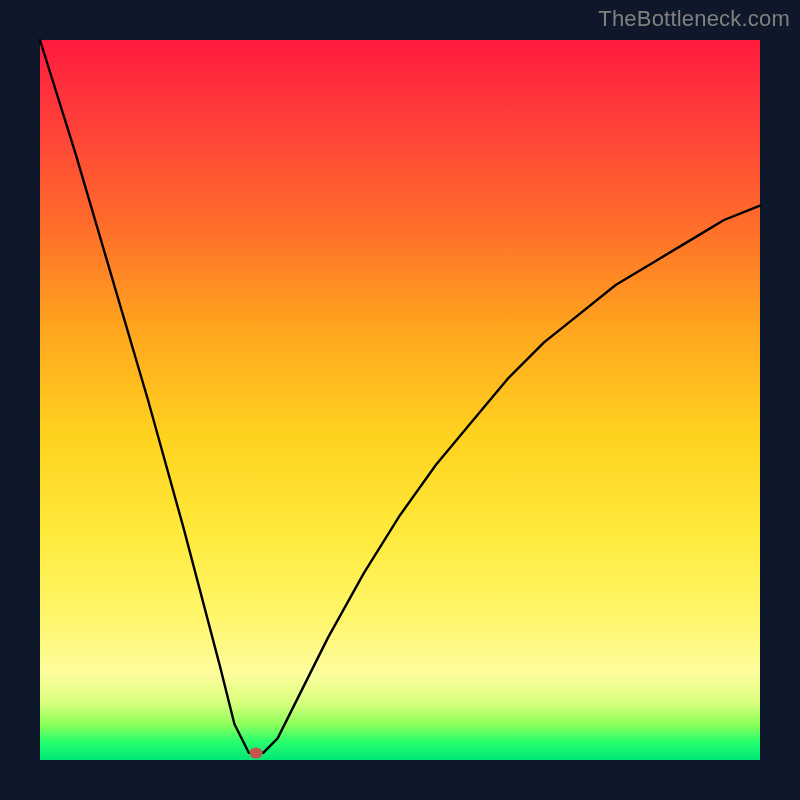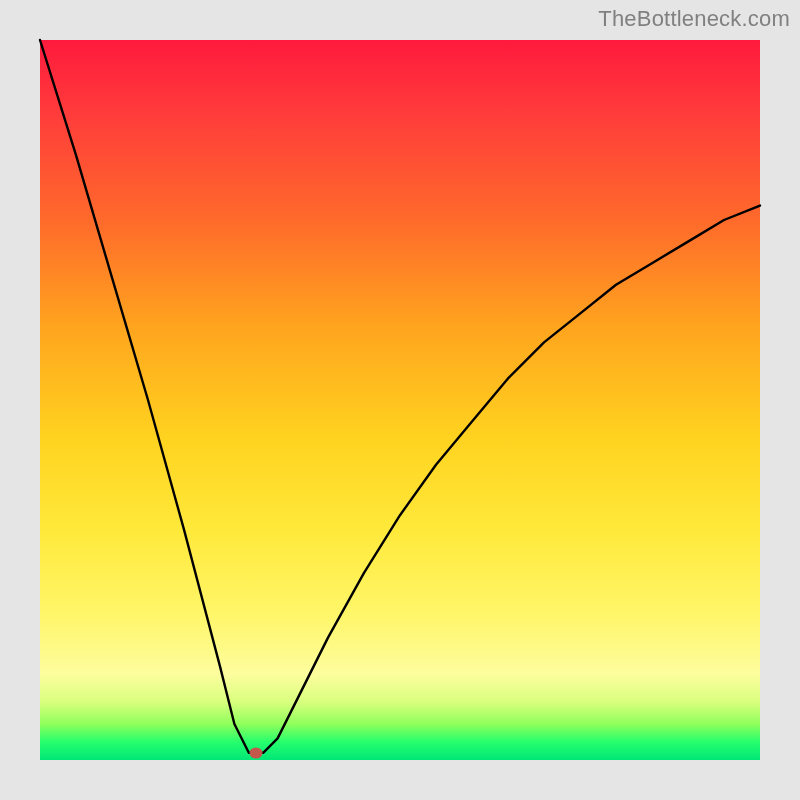--- a/index.html
+++ b/index.html
@@ -10,21 +10,21 @@
     background: #000;
     overflow: hidden;
     font-family: Arial, Helvetica, sans-serif;
   }
   .frame {
     position: absolute;
     left: 0;
     top: 0;
     width: 800px;
     height: 800px;
-    background: #e5e5e5;
+    background: #0f172a;
   }
   .plot-area {
     position: absolute;
     left: 40px;
     top: 40px;
     width: 720px;
     height: 720px;
     background: linear-gradient(
       to bottom,
       #ff1a3d 0%,

